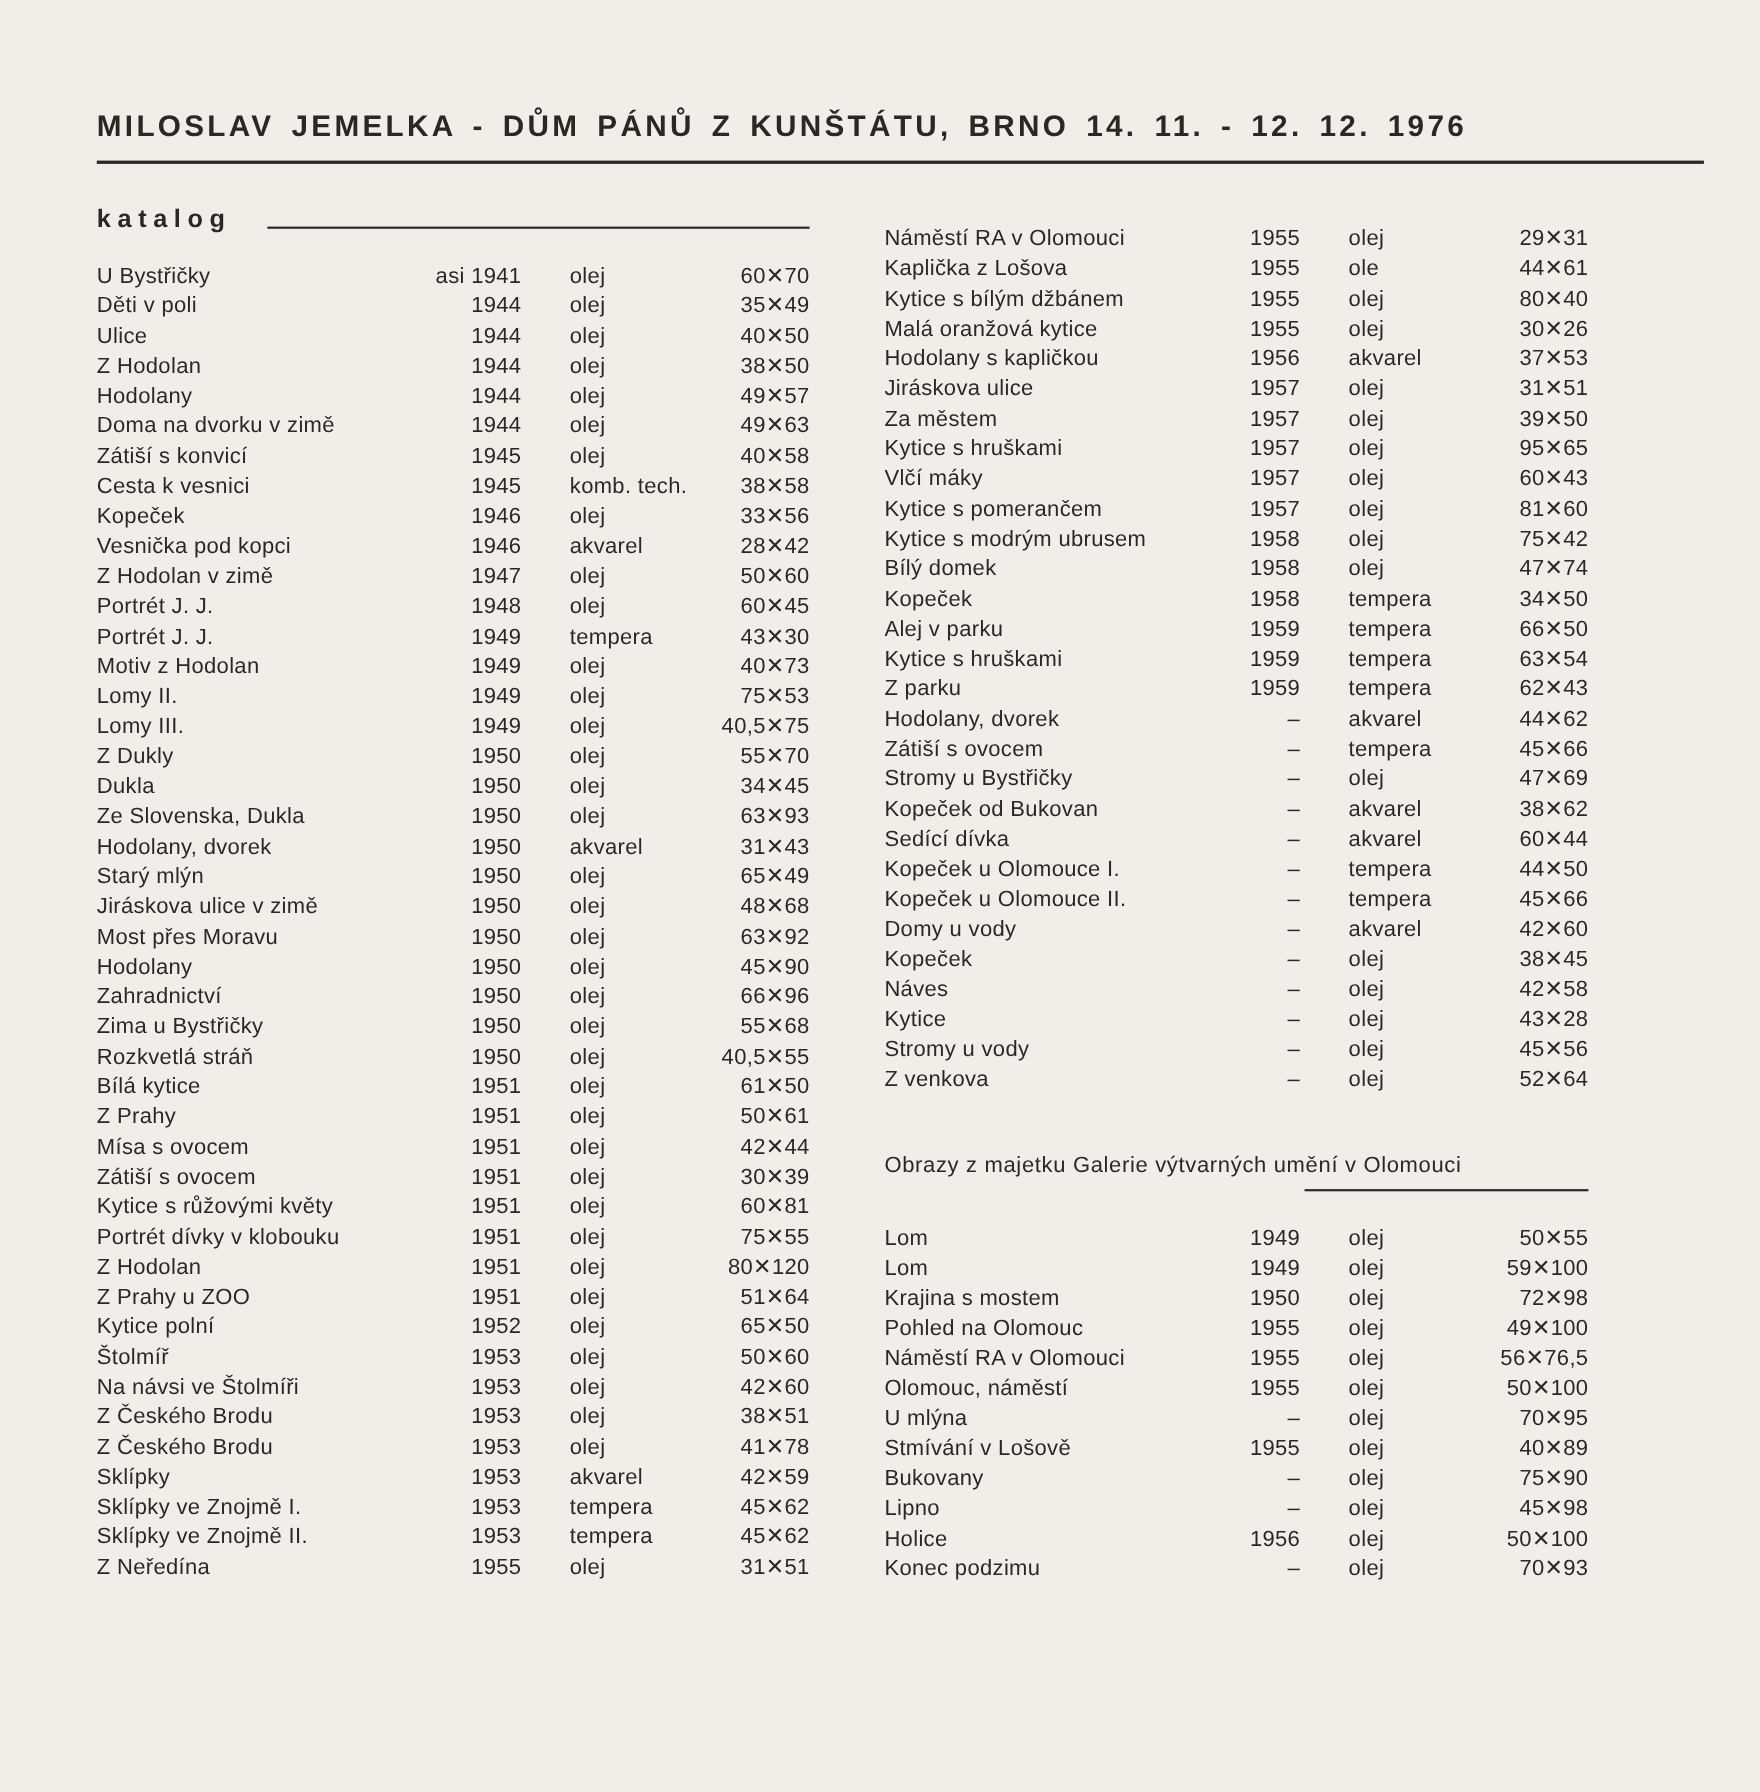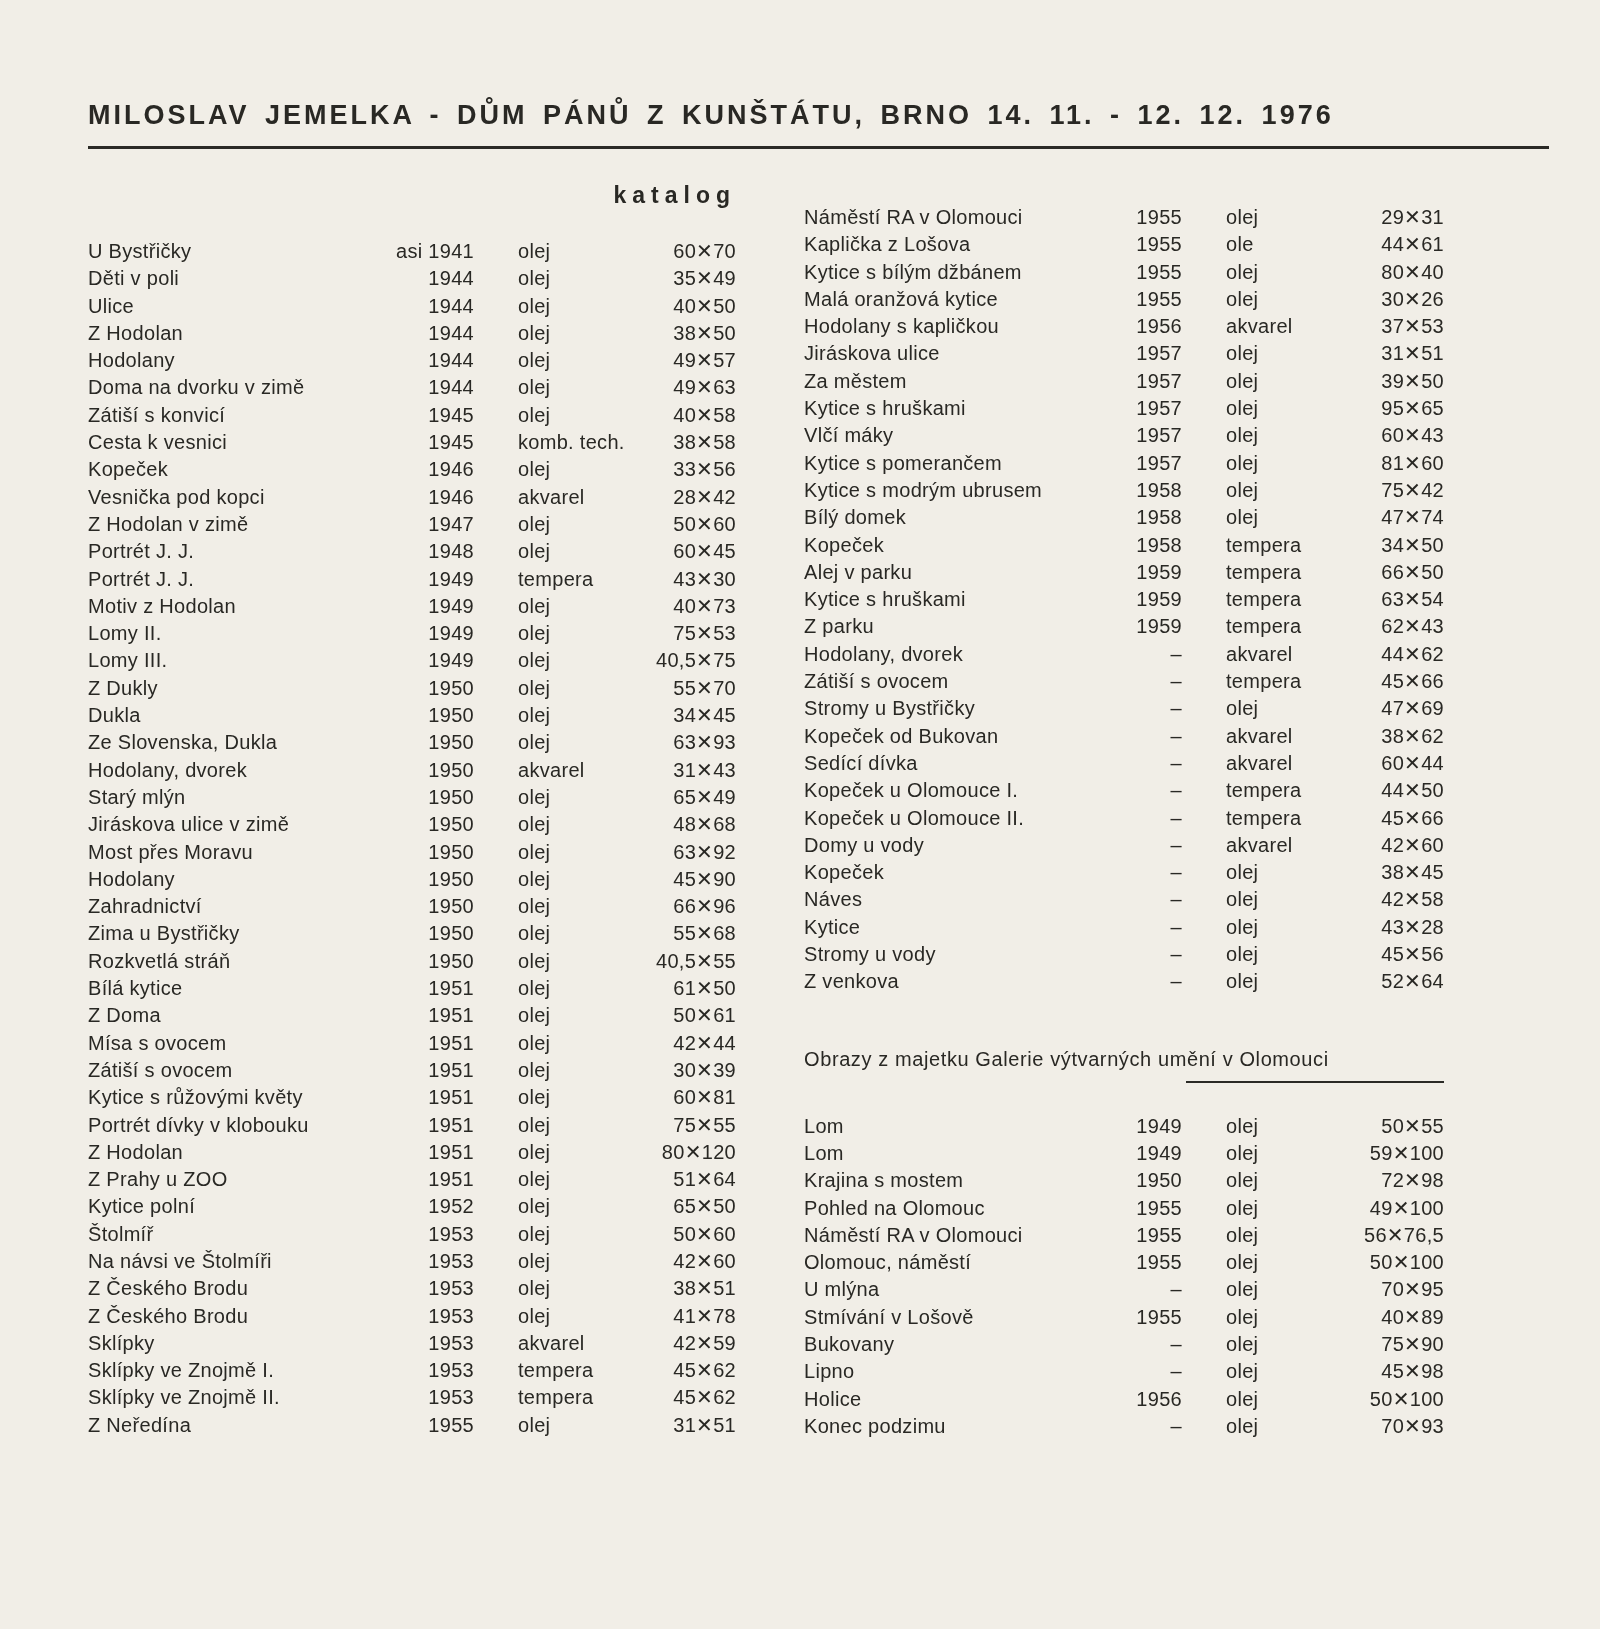--- a/index.html
+++ b/index.html
@@ -32,21 +32,20 @@
   .columns{
     display:flex;
     margin-top:33px;
   }
   .col-left{width:648px;flex:0 0 648px;}
   .col-right{width:640px;flex:0 0 640px;margin-left:68px;padding-top:22px;}
   .katalog-line{
     display:flex;
     align-items:flex-end;
     height:30px;
-    flex-direction:column;
   }
   .katalog{
     font-size:23px;
     font-weight:bold;
     letter-spacing:6px;
   }
   .katalog-rule{
     flex:1;
     height:2px;
     background:#2b2a26;
@@ -259,21 +258,21 @@
             <span class="cell c-tech">olej</span>
             <span class="cell c-size">40,5✕55</span>
           </div>
           <div class="row">
             <span class="cell c-title">Bílá kytice</span>
             <span class="cell c-year">1951</span>
             <span class="cell c-tech">olej</span>
             <span class="cell c-size">61✕50</span>
           </div>
           <div class="row">
-            <span class="cell c-title">Z Doma</span>
+            <span class="cell c-title">Z Prahy</span>
             <span class="cell c-year">1951</span>
             <span class="cell c-tech">olej</span>
             <span class="cell c-size">50✕61</span>
           </div>
           <div class="row">
             <span class="cell c-title">Mísa s ovocem</span>
             <span class="cell c-year">1951</span>
             <span class="cell c-tech">olej</span>
             <span class="cell c-size">42✕44</span>
           </div>

